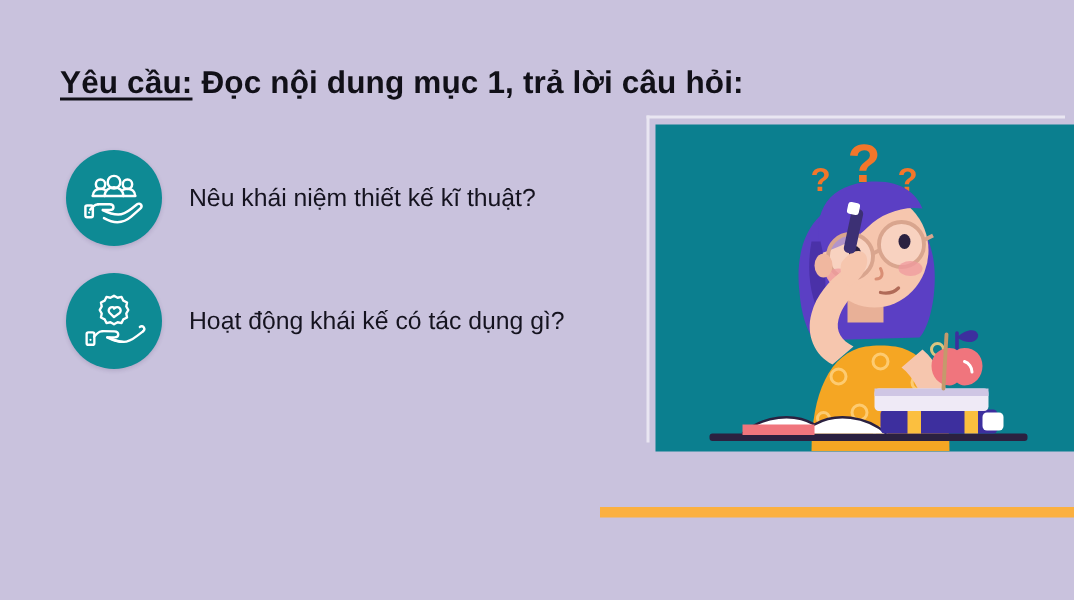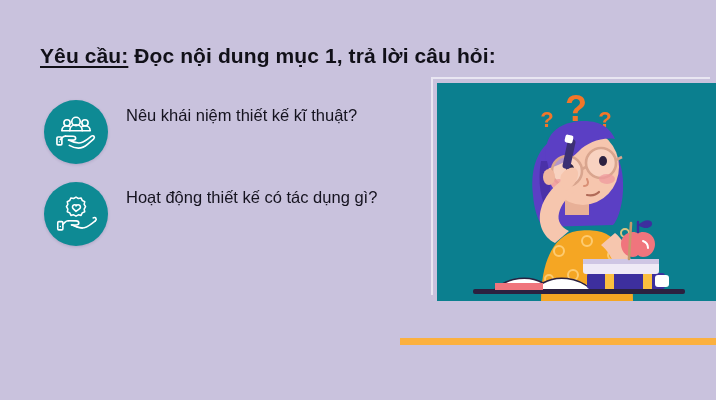--- a/index.html
+++ b/index.html
@@ -35,21 +35,21 @@
 
   
   #question-list {
     position: absolute;
     left: 44px;
     top: 100px;
     width: 360px;
   }
   .question-row {
     display: flex;
-    align-items: flex-start;
+    align-items: center;
     margin-bottom: 18px;
   }
   .q-icon-circle {
     width: 64px;
     height: 64px;
     border-radius: 50%;
     flex: 0 0 64px;
     display: flex;
     align-items: center;
     justify-content: center;
@@ -133,21 +133,21 @@
         <path d="M24 21.2l-3.1-3c-1-1-1-2.6 0-3.6s2.6-1 3.6 0l-.5.5.5-.5c1-1 2.6-1 3.6 0s1 2.6 0 3.6l-4.1 3z"></path>
         <path d="M15.6 31.4c2.6 0 5.7 0 8.7.1 1.9.1 2.8 1 2.8 2.3 0 1.3-1.1 2.1-2.7 2.1h-5.3"></path>
         <path d="M15.6 31.4c-1.7 0-2.7.6-3.8 1.7l-2.3 2.4"></path>
         <path d="M19.1 35.9c4.7 2.4 8.2 3.3 11.7 3.3 3.7 0 6.9-2 10-4.4l4.3-3.3"></path>
         <path d="M45.1 31.5c1-.8 1.2-2 .6-2.9-.6-.9-1.9-1.1-2.9-.3"></path>
         <path d="M30.8 39.2c-3.7 0-6.9-1.3-10.2-3.1"></path>
         <rect x="4.1" y="32.3" width="5.6" height="9" rx="1.2"></rect>
         <circle cx="6.9" cy="37.7" r="0.8" fill="#ffffff" stroke="none"></circle>
       </svg>
     </div>
-    <div class="q-text">Hoạt động thiết kế có tác dụng gì?</div>
+    <div class="q-text">Hoạt động khái kế có tác dụng gì?</div>
   </div>
 
 </div>
 
 <div id="illustration-panel" style="background: rgb(11, 127, 143);">
   <svg width="279" height="218" viewBox="0 0 279 218" fill="none" xmlns="http://www.w3.org/2000/svg">
 
     <g fill="#f2762a">
       <text x="139" y="38" font-family="Liberation Sans, sans-serif" font-size="36" font-weight="bold" text-anchor="middle">?</text>
       <text x="110" y="44" font-family="Liberation Sans, sans-serif" font-size="22" font-weight="bold" text-anchor="middle">?</text>

